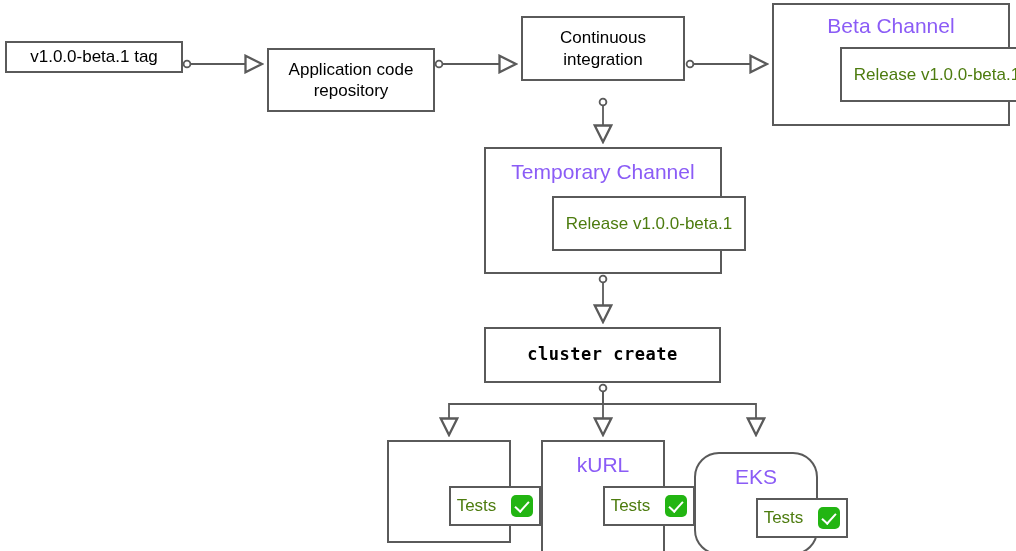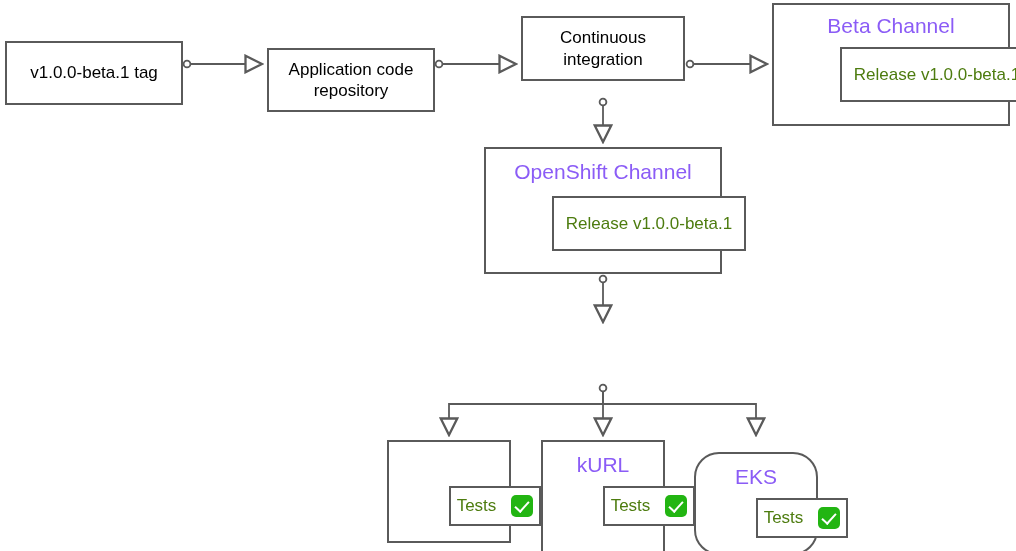--- a/index.html
+++ b/index.html
@@ -124,46 +124,49 @@
       <circle cx="603" cy="279" r="3.4" fill="#ffffff"></circle>
       <line x1="603" y1="282.5" x2="603" y2="322" marker-end="url(#arrow)"></line>
 
       <circle cx="603" cy="388" r="3.4" fill="#ffffff"></circle>
       <path d="M603,391.5 L603,404 L449,404 L449,435" marker-end="url(#arrow)"></path>
       <path d="M603,391.5 L603,435" marker-end="url(#arrow)"></path>
       <path d="M603,391.5 L603,404 L756,404 L756,435" marker-end="url(#arrow)"></path>
     </g>
   </svg>
 
-  <div class="node" style="left:5px; top:41px; width:178px; height:64px;">
+  <div class="node" style="left:5px; top:41px; width:178px; height:32px;">
     <span>v1.0.0-beta.1 tag</span>
   </div>
 
   <div class="node" style="left:267px; top:48px; width:168px; height:64px; padding:0 6px;">
     <span>Application code repository</span>
   </div>
 
   <div class="node" style="left:521px; top:16px; width:164px; height:65px; padding:0 14px;">
     <span>Continuous integration</span>
   </div>
 
   <div class="node container" style="left:772px; top:3px; width:238px; height:123px;">
     <span class="container-label" style="margin-top:8px;">Beta Channel</span>
     <div class="inner" style="left:22px; top:42px; width:194px; height:55px;">
       <span>Release v1.0.0-beta.1</span>
     </div>
   </div>
 
   <div class="node container" style="left:484px; top:147px; width:238px; height:127px;">
-    <span class="container-label" style="margin-top:10px;">OpenShift Channel</span>
+    <span class="container-label" style="margin-top:10px;">Temporary Channel</span>
     <div class="inner" style="left:22px; top:47px; width:194px; height:55px;">
       <span>Release v1.0.0-beta.1</span>
     </div>
   </div>
 
+  <div class="node mono" style="left:484px; top:327px; width:237px; height:56px;">
+    <span>cluster create</span>
+  </div>
 
   <div class="node container" style="left:387px; top:440px; width:124px; height:103px;">
     <div class="inner tests-inner" style="left:16px; top:44px; width:92px; height:40px;">
       <span>Tests</span>
       <span class="check-icon"></span>
     </div>
   </div>
 
   <div class="node container" style="left:541px; top:440px; width:124px; height:125px;">
     <span class="container-label" style="margin-top:10px;">kURL</span>

